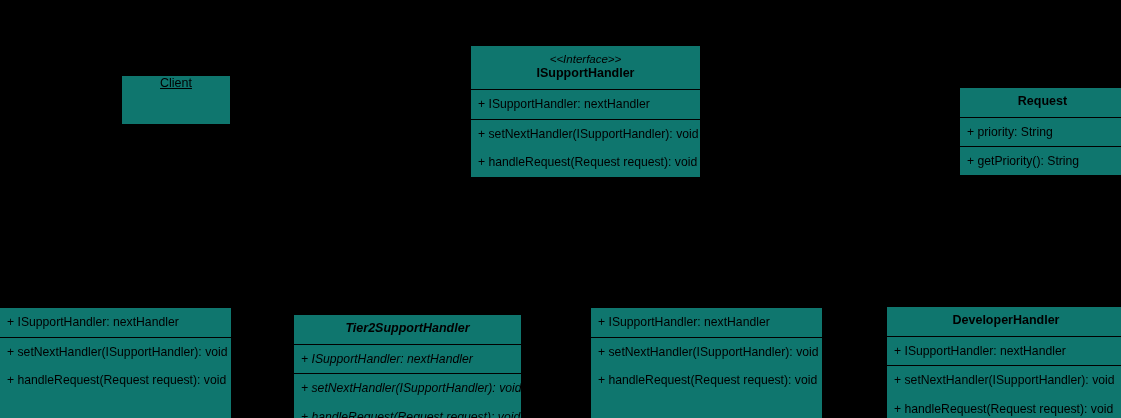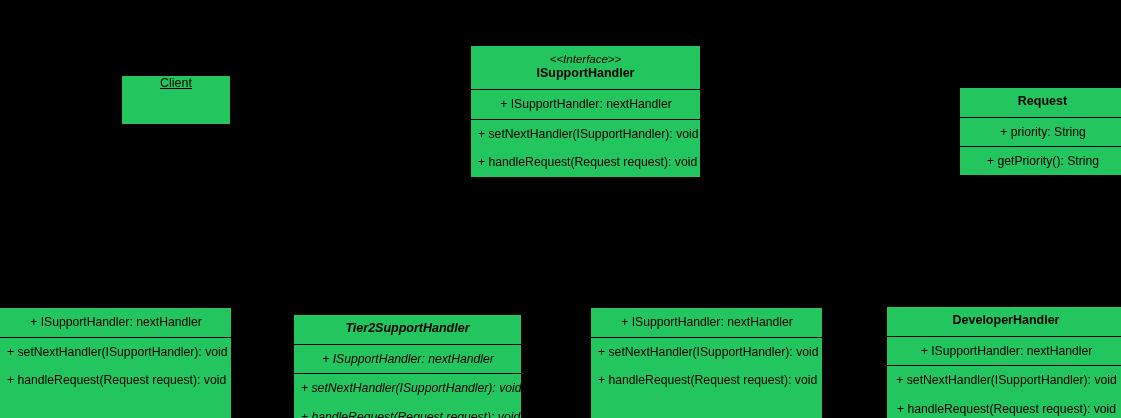--- a/index.html
+++ b/index.html
@@ -10,21 +10,21 @@
   body {
     width: 1121px;
     height: 418px;
     position: relative;
     overflow: hidden;
     font-family: "Liberation Sans", sans-serif;
   }
 
   .uml-class {
     position: absolute;
-    background: #22c55e;
+    background: #0f766e;
     border: 1px solid #000000;
     box-sizing: border-box;
     color: #000000;
     overflow: hidden;
   }
 
   .uml-header {
     text-align: center;
     font-size: 12.5px;
     font-weight: bold;
@@ -44,21 +44,20 @@
   }
 
   .uml-divider {
     height: 1px;
     background: #000000;
     width: 100%;
   }
 
   .uml-compartment {
     box-sizing: border-box;
-    text-align: center;
   }
   .uml-row {
     font-size: 12.2px;
     line-height: 1.2;
     padding: 7px 6px 7px 7px;
     white-space: nowrap;
     box-sizing: border-box;
   }
 
   

